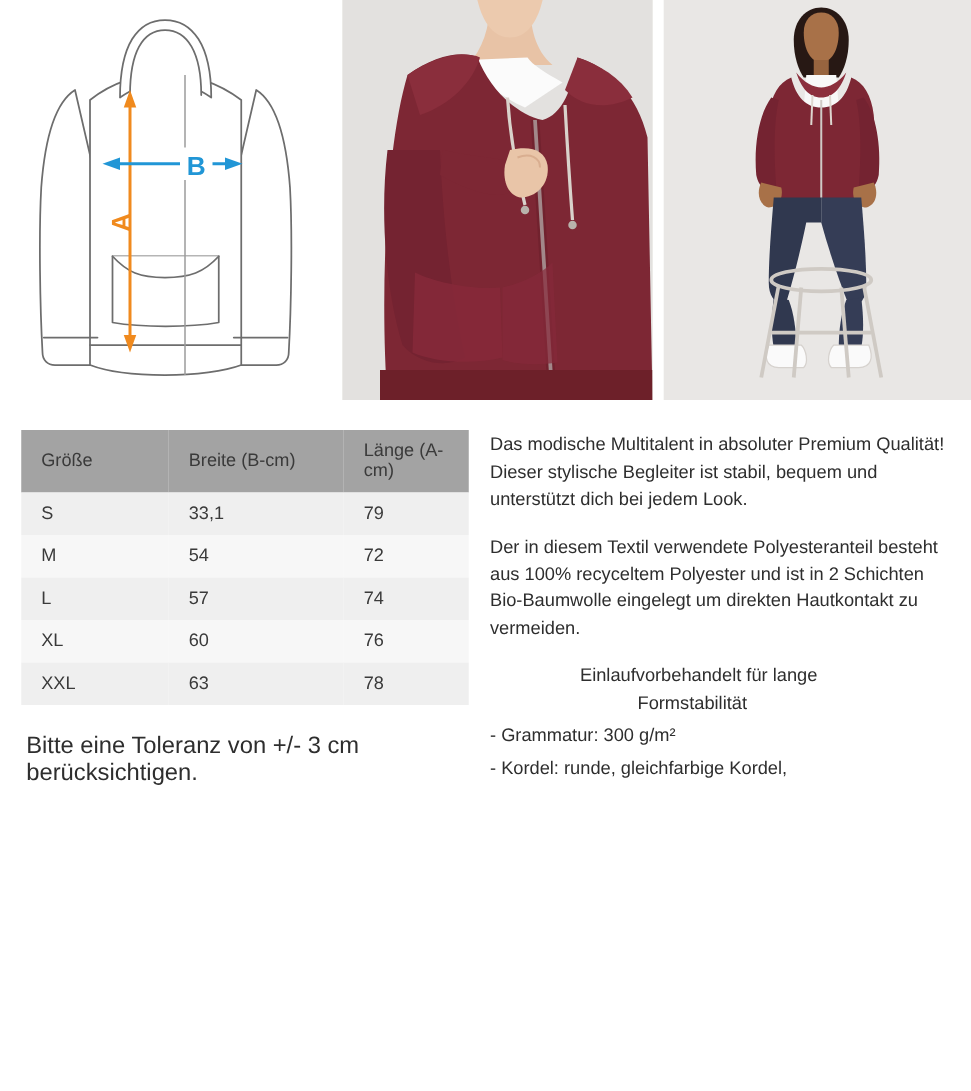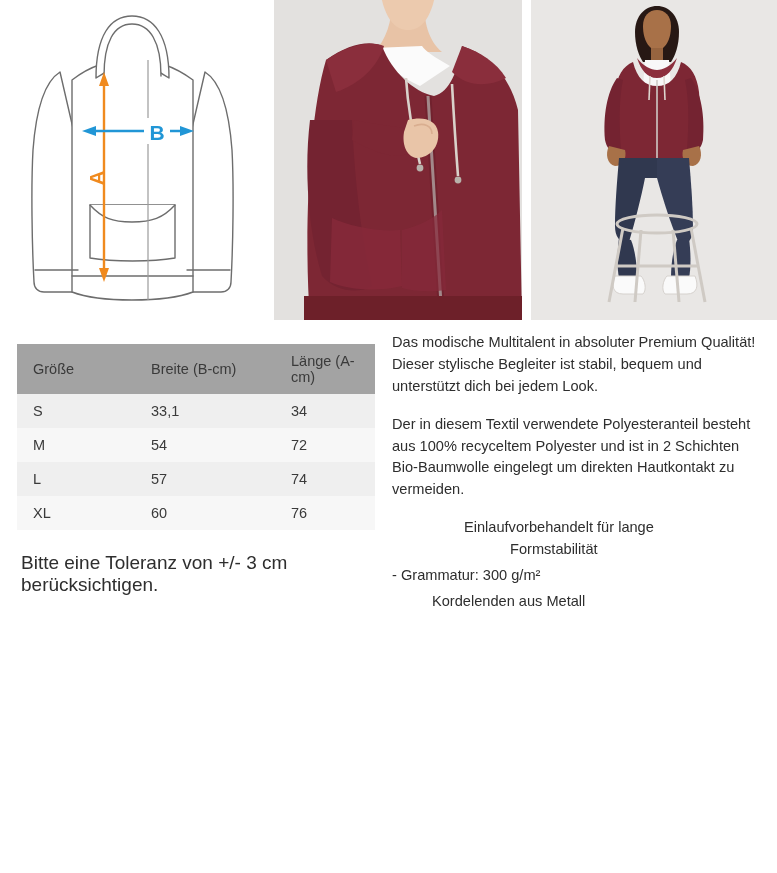--- a/index.html
+++ b/index.html
@@ -55,21 +55,21 @@
     box-sizing: border-box;
   }
   .left-col {
     width: 392px;
     padding-left: 17px;
     padding-top: 24px;
     box-sizing: border-box;
   }
   .right-col {
     width: 385px;
-    padding-top: 12px;
+    padding-top: 26px;
     padding-right: 14px;
     box-sizing: border-box;
     font-size: 14.6px;
     line-height: 1.5;
     color: #2e2e2e;
   }
 
   
   table.size-table {
     border-collapse: collapse;
@@ -274,52 +274,57 @@
         <tr>
           <th>Größe</th>
           <th>Breite (B-cm)</th>
           <th>Länge (A-cm)</th>
         </tr>
       </thead>
       <tbody>
         <tr class="odd">
           <td>S</td>
           <td>33,1</td>
-          <td>34</td>
+          <td>79</td>
         </tr>
         <tr class="even">
           <td>M</td>
           <td>54</td>
           <td>72</td>
         </tr>
         <tr class="odd">
           <td>L</td>
           <td>57</td>
           <td>74</td>
         </tr>
         <tr class="even">
           <td>XL</td>
           <td>60</td>
           <td>76</td>
+        </tr>
+        <tr class="odd">
+          <td>XXL</td>
+          <td>63</td>
+          <td>78</td>
         </tr>
       </tbody>
     </table>
     <div class="tolerance">Bitte eine Toleranz von +/- 3 cm berücksichtigen.</div>
   </div>
 
   <div class="right-col">
     <p>Das modische Multitalent in absoluter Premium Qualität! Dieser stylische Begleiter ist stabil, bequem und unterstützt dich bei jedem Look.</p>
     <p>Der in diesem Textil verwendete Polyesteranteil besteht aus 100% recyceltem Polyester und ist in 2 Schichten Bio-Baumwolle eingelegt um direkten Hautkontakt zu vermeiden.</p>
     <ul>
       <li>
         <span class="indent-1">Einlaufvorbehandelt für lange</span>
         <span class="indent-2">Formstabilität</span>
       </li>
       <li>
         <span>- Grammatur: 300 g/m²</span>
       </li>
       <li>
-        <span class="indent-3">Kordelenden aus Metall</span>
+        <span>- Kordel: runde, gleichfarbige Kordel,</span>
       </li>
 
     </ul>
   </div>
 </div>
 
 </body></html>

